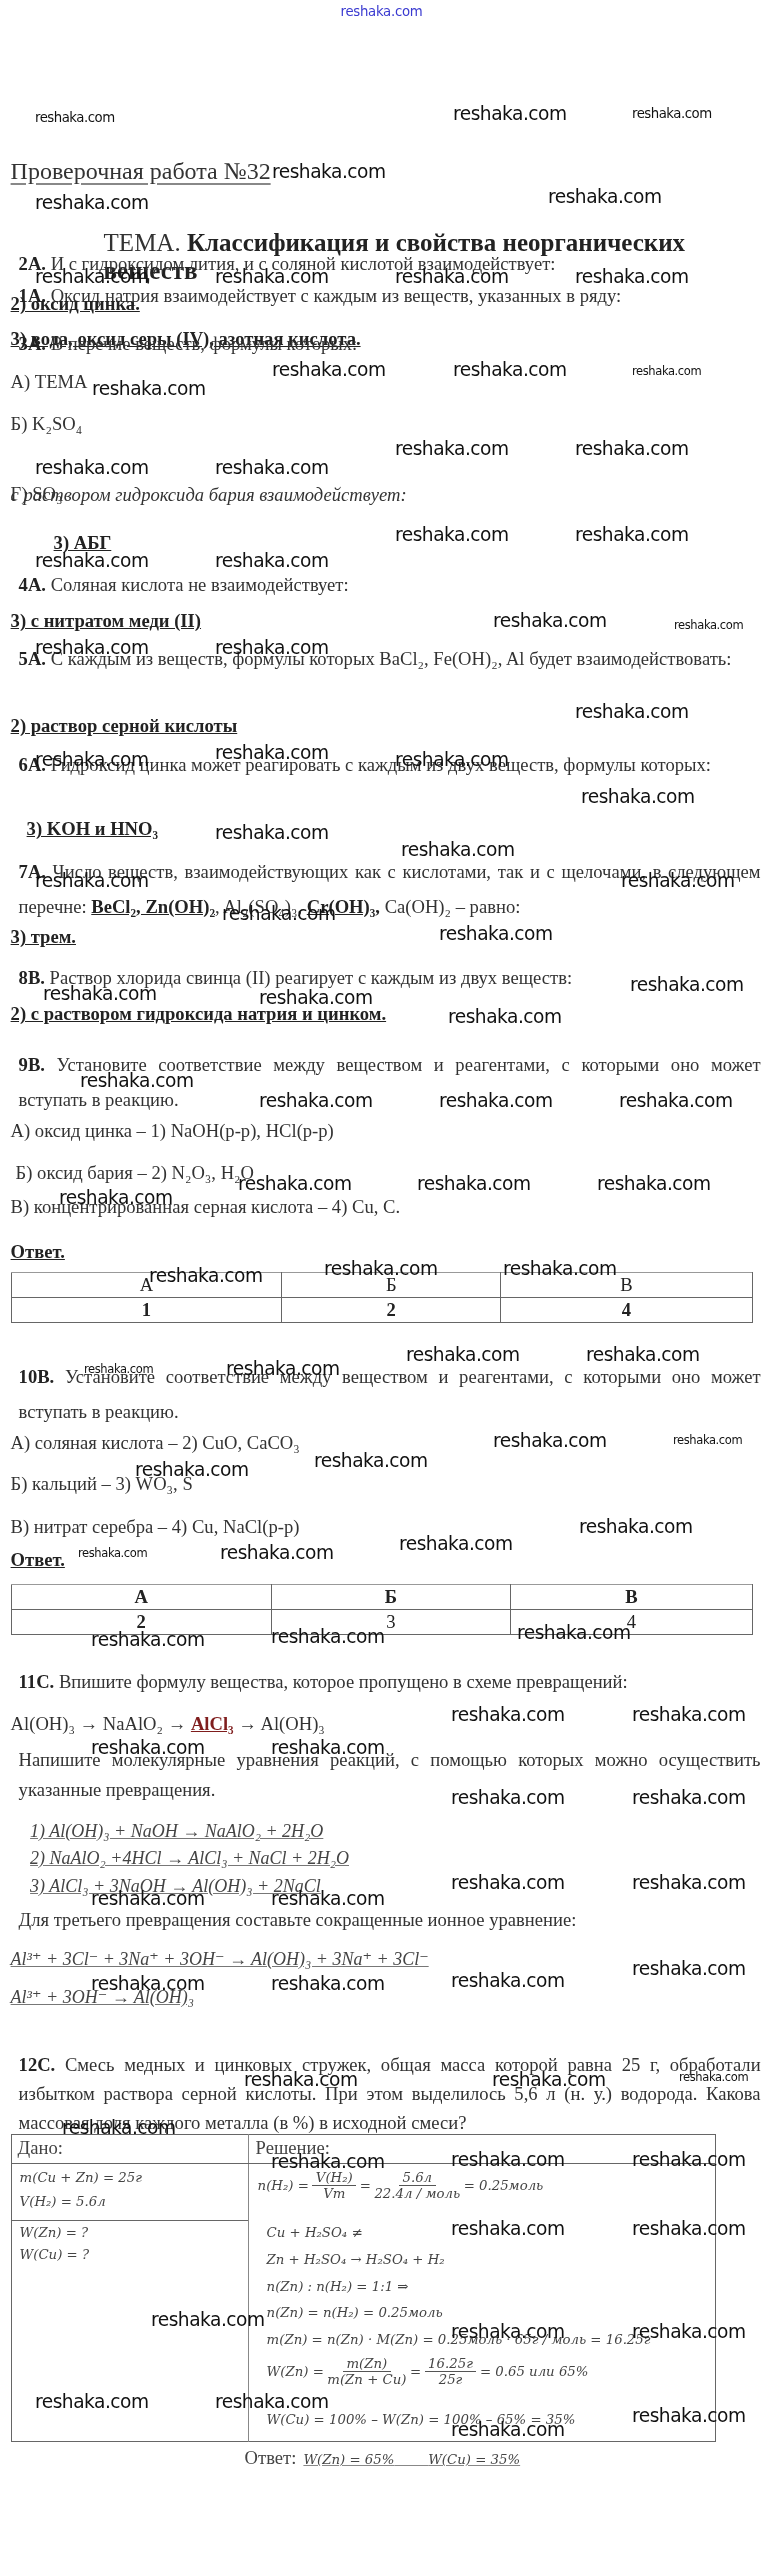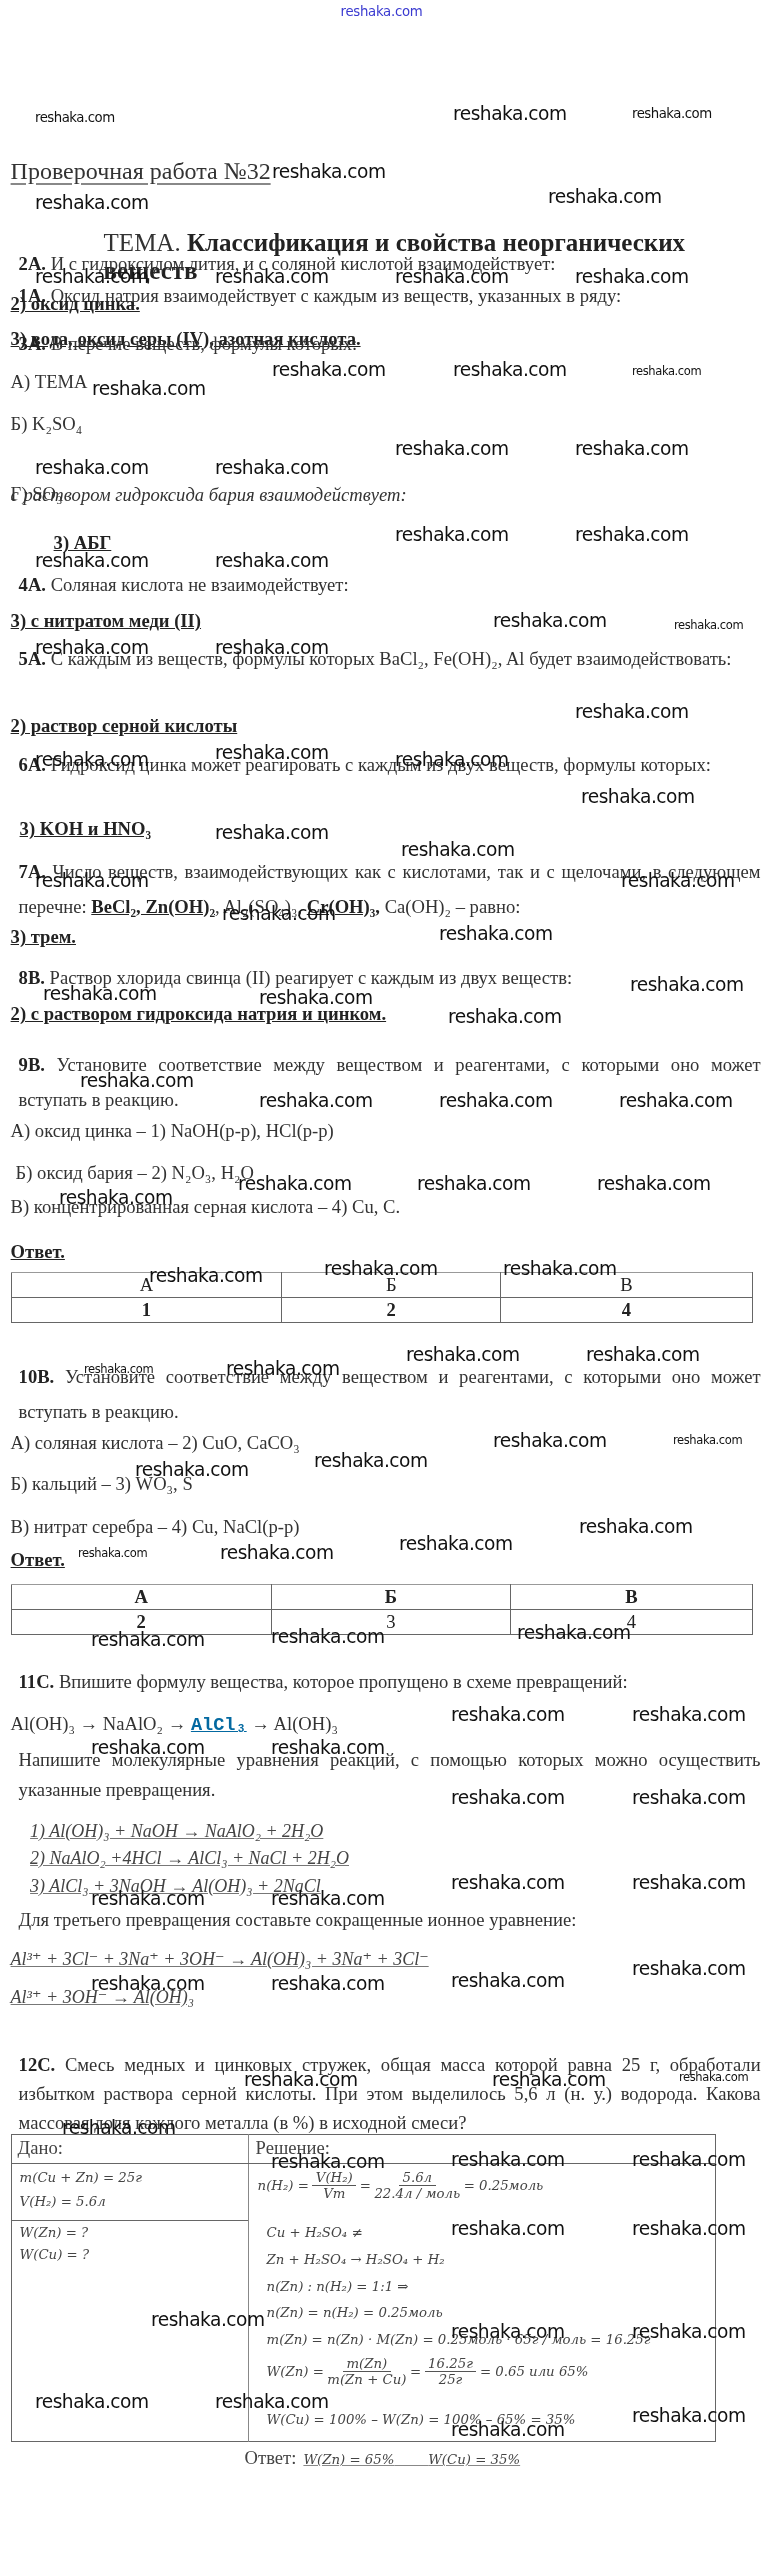--- a/index.html
+++ b/index.html
@@ -54,21 +54,21 @@
   <div class="abs item" style="top:484px;left:0;font-style:italic;">с раствором гидроксида бария взаимодействует:</div>
   <div class="abs ans" style="top:532px;left:7px;margin-left:36px;">3) АБГ</div>
 
   <div class="abs q" style="top:571px;left:0;width:742px;"><b class="num">4А.</b> <span>Соляная кислота не взаимодействует:</span></div>
   <div class="abs ans" style="top:610px;left:0;">3) с нитратом меди (II)</div>
 
   <div class="abs q" style="top:641px;left:0;width:742px;line-height:35px;"><b class="num">5А.</b> <span>С каждым из веществ, формулы которых BaCl₂, Fe(OH)₂, Al будет взаимодействовать:</span></div>
   <div class="abs ans" style="top:715px;left:0;">2) раствор серной кислоты</div>
 
   <div class="abs q" style="top:747px;left:0;width:742px;line-height:35px;"><b class="num">6А.</b> <span>Гидроксид цинка может реагировать с каждым из двух веществ, формулы которых:</span></div>
-  <div class="abs ans" style="top:818px;left:9px;">3) KOH и HNO₃</div>
+  <div class="abs ans" style="top:818px;left:16px;">3) KOH и HNO₃</div>
 
   <div class="abs q" style="top:854px;left:0;width:742px;line-height:35px;"><b class="num">7А.</b> <span>Число веществ, взаимодействующих как с кислотами, так и с щелочами, в следующем перечне:</span> <b style="text-decoration:underline;color:#222;">BeCl₂, Zn(OH)₂</b><span>, Al₂(SO₄)₃, </span><b style="text-decoration:underline;color:#222;">Cr(OH)₃,</b><span> Ca(OH)₂ – равно:</span></div>
   <div class="abs ans" style="top:926px;left:0;">3) трем.</div>
 
   <div class="abs q" style="top:964px;left:0;width:742px;"><b class="num">8В.</b> <span>Раствор хлорида свинца (II) реагирует с каждым из двух веществ:</span></div>
   <div class="abs ans" style="top:1003px;left:0;">2) с раствором гидроксида натрия и цинком.</div>
 
   <div class="abs q" style="top:1047px;left:0;width:742px;line-height:35px;"><b class="num">9В.</b> <span>Установите соответствие между веществом и реагентами, с которыми оно может вступать в реакцию.</span></div>
   <div class="abs item" style="top:1120px;left:0;">А) оксид цинка – 1) NaOH(р-р), HCl(р-р)</div>
   <div class="abs item" style="top:1162px;left:5px;">Б) оксид бария – 2) N₂O₃, H₂O</div>
@@ -103,21 +103,21 @@
     </tr>
     <tr>
       <td style="font-weight:bold;">2</td>
       <td>3</td>
       <td>4</td>
     </tr>
   </tbody>
     </table>
 
   <div class="abs q" style="top:1668px;left:0;width:742px;"><b class="num">11С.</b> <span>Впишите формулу вещества, которое пропущено в схеме превращений:</span></div>
-  <div class="abs item" style="top:1713px;left:0;"><span>Al(OH)₃ → NaAlO₂ → </span><b style="text-decoration:underline;color:#0369a1;font-family:Liberation Mono, monospace;">AlCl₃</b><span> → Al(OH)₃</span></div>
+  <div class="abs item" style="top:1713px;left:0;"><span>Al(OH)₃ → NaAlO₂ → </span><b style="text-decoration:underline;color:#7f1d1d;">AlCl₃</b><span> → Al(OH)₃</span></div>
   <div class="abs q" style="top:1745px;left:0;width:742px;line-height:30px;">Напишите молекулярные уравнения реакций, с помощью которых можно осуществить указанные превращения.</div>
   <div class="abs eq" style="top:1821px;left:19.5px;">1)  Al(OH)₃ + NaOH → NaAlO₂ + 2H₂O</div>
   <div class="abs eq" style="top:1848px;left:19.5px;">2)  NaAlO₂ +4HCl → AlCl₃ + NaCl + 2H₂O</div>
   <div class="abs eq" style="top:1876px;left:19.5px;">3)  AlCl₃ + 3NaOH → Al(OH)₃ + 2NaCl</div>
   <div class="abs q" style="top:1906px;left:0;width:742px;">Для третьего превращения составьте сокращенные ионное уравнение:</div>
   <div class="abs eq" style="top:1948px;left:0;">Al³⁺ + 3Cl⁻ + 3Na⁺ + 3OH⁻ → Al(OH)₃ + 3Na⁺ + 3Cl⁻</div>
   <div class="abs eq" style="top:1986px;left:0;">Al³⁺ + 3OH⁻ → Al(OH)₃</div>
 
   <div class="abs q" style="top:2050px;left:0;width:742px;line-height:29px;"><b class="num">12С.</b> <span>Смесь медных и цинковых стружек, общая масса которой равна 25 г, обработали избытком раствора серной кислоты. При этом выделилось 5,6 л (н. у.) водорода. Какова массовая доля каждого металла (в %) в исходной смеси?</span></div>
 

